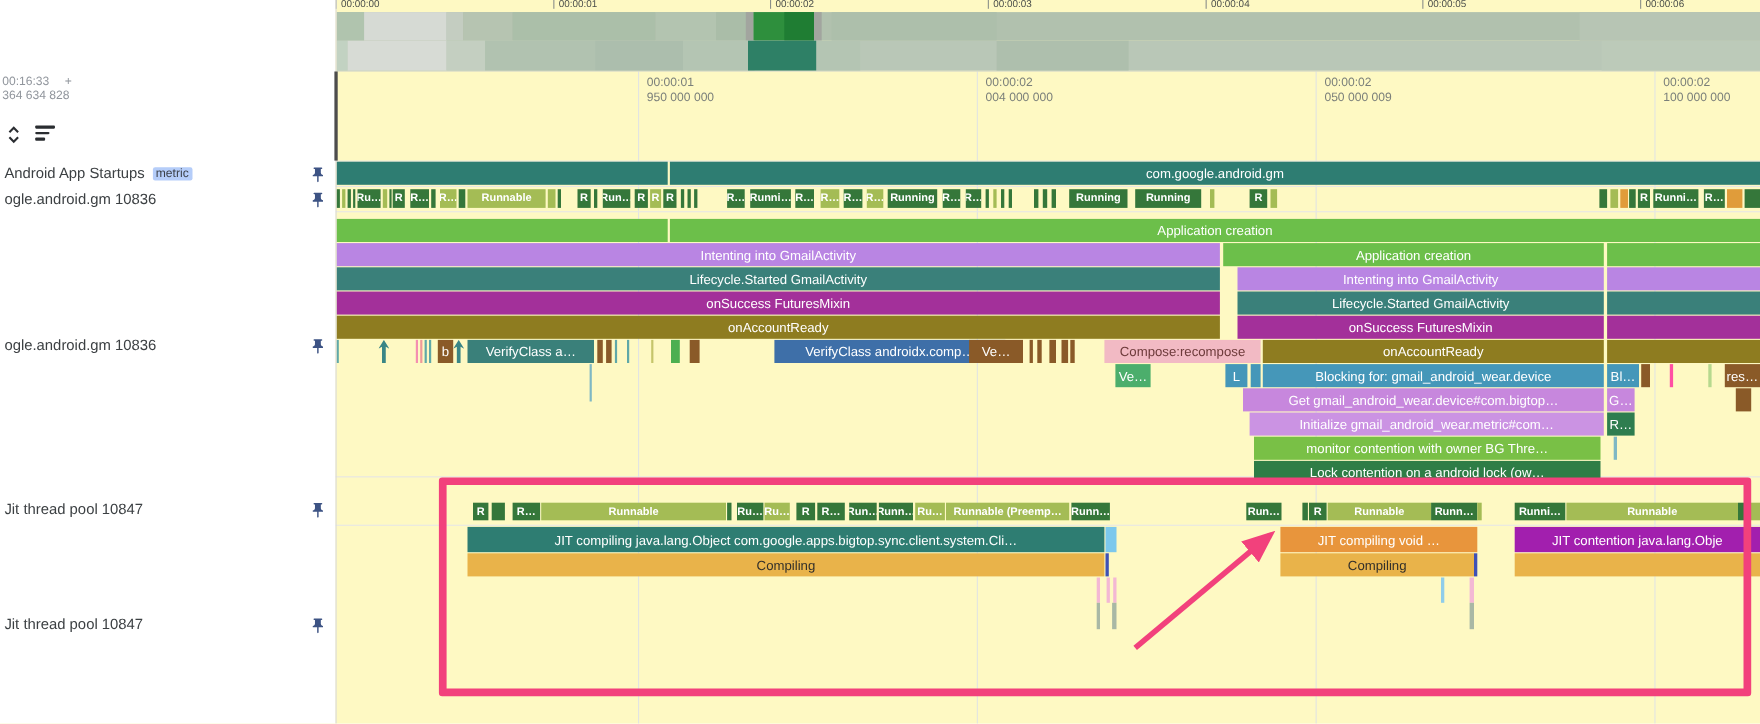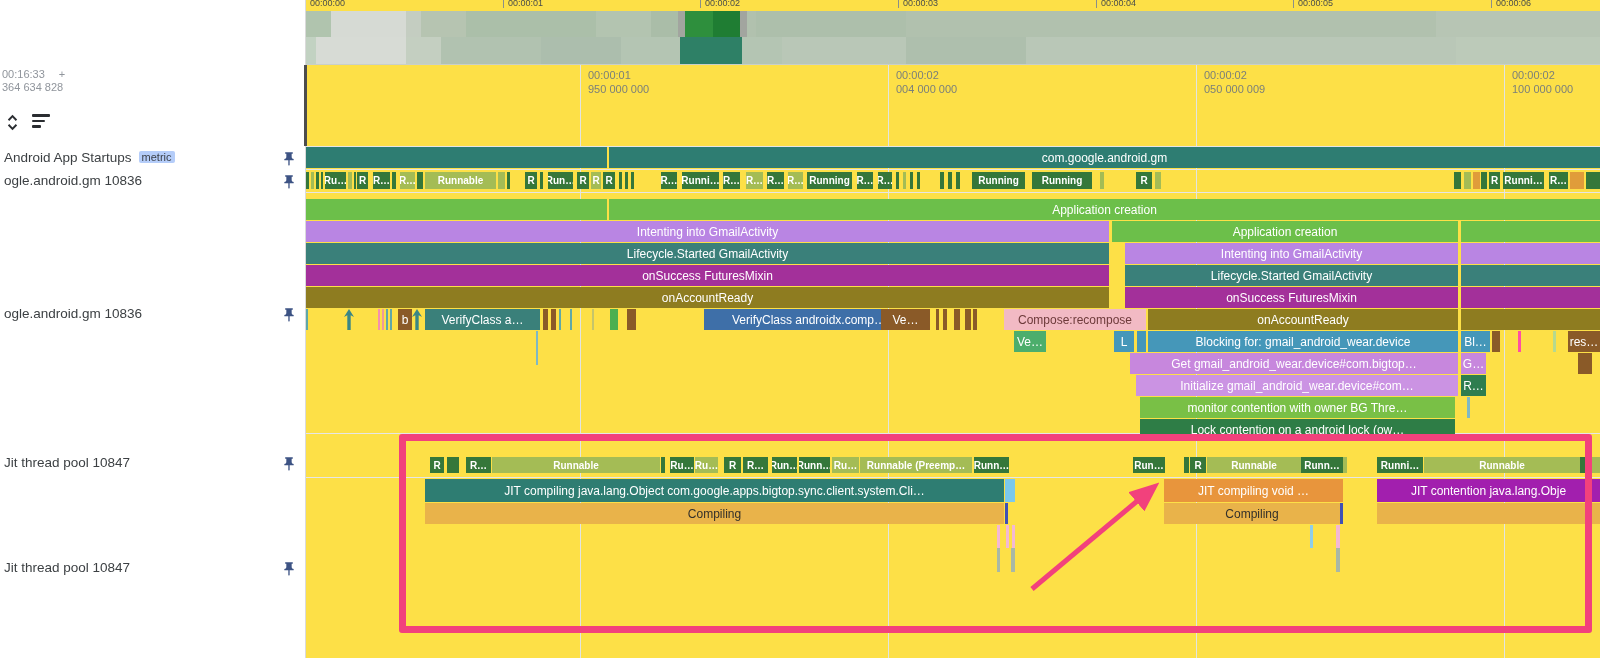--- a/index.html
+++ b/index.html
@@ -1,18 +1,18 @@
 <!DOCTYPE html>
 <html><head>
 <meta charset="utf-8">
 <style>
   * { margin:0; padding:0; box-sizing:border-box; }
   html,body { width:1600px; height:658px; background:#fff; overflow:hidden;
     font-family:"Liberation Sans", sans-serif; }
-  #screen { position:relative; width:1600px; height:658px; background:#fde047; overflow:hidden; }
+  #screen { position:relative; width:1600px; height:658px; background:#fef9c3; overflow:hidden; }
   .gridline { position:absolute; width:1px; background:#e2e4e2; top:65px; height:593px; }
   .separator { position:absolute; left:0; width:1600px; height:1px; background:#e6e6e6; }
 
   
   #ruler { position:absolute; left:0; top:0; width:1600px; height:9px; overflow:hidden; }
   .tick { position:absolute; top:0; width:1px; height:8px; background:#8a8f8a; }
   .tick-label { position:absolute; top:-2px; font-size:9px; color:#494d4a; white-space:nowrap; }
 
   
   #minimap { position:absolute; left:306px; top:9px; width:1294px; height:56px;
@@ -234,21 +234,21 @@
       <div class="slice" style="left: 1137px; top: 331px; width: 9px; height: 21px; background: rgb(69, 151, 185); font-size: 12px; font-weight: 400; color: rgb(255, 255, 255);"></div>
       <div class="slice" style="left: 1148px; top: 331px; width: 310px; height: 21px; background: rgb(69, 151, 185); font-size: 12px; font-weight: 400; color: rgb(255, 255, 255);">Blocking for: gmail_android_wear.device</div>
       <div class="slice" style="left: 1461px; top: 331px; width: 29px; height: 21px; background: rgb(69, 151, 185); font-size: 12px; font-weight: 400; color: rgb(255, 255, 255);">Bl…</div>
       <div class="slice" style="left: 1492px; top: 331px; width: 8px; height: 21px; background: rgb(138, 90, 40); font-size: 12px; font-weight: 400; color: rgb(255, 255, 255);"></div>
       <div class="slice" style="left: 1518px; top: 331px; width: 3px; height: 21px; background: rgb(255, 79, 163); font-size: 12px; font-weight: 400; color: rgb(255, 255, 255);"></div>
       <div class="slice" style="left: 1553px; top: 331px; width: 3px; height: 21px; background: rgb(182, 217, 142); font-size: 12px; font-weight: 400; color: rgb(255, 255, 255);"></div>
       <div class="slice" style="left: 1568px; top: 331px; width: 32px; height: 21px; background: rgb(138, 90, 40); font-size: 12px; font-weight: 400; color: rgb(255, 255, 255);">res…</div>
       <div class="slice" style="left: 1130px; top: 353px; width: 328px; height: 21px; background: rgb(199, 135, 221); font-size: 12px; font-weight: 400; color: rgb(255, 255, 255);">Get gmail_android_wear.device#com.bigtop…</div>
       <div class="slice" style="left: 1461px; top: 353px; width: 25px; height: 21px; background: rgb(199, 135, 221); font-size: 12px; font-weight: 400; color: rgb(255, 255, 255);">G…</div>
       <div class="slice" style="left: 1578px; top: 353px; width: 14px; height: 21px; background: rgb(138, 90, 40); font-size: 12px; font-weight: 400; color: rgb(255, 255, 255);"></div>
-      <div class="slice" style="left: 1136px; top: 375px; width: 322px; height: 21px; background: rgb(203, 147, 227); font-size: 12px; font-weight: 400; color: rgb(255, 255, 255);">Initialize gmail_android_wear.device#com…</div>
+      <div class="slice" style="left: 1136px; top: 375px; width: 322px; height: 21px; background: rgb(203, 147, 227); font-size: 12px; font-weight: 400; color: rgb(255, 255, 255);">Initialize gmail_android_wear.metric#com…</div>
       <div class="slice" style="left: 1461px; top: 375px; width: 25px; height: 21px; background: rgb(46, 125, 79); font-size: 12px; font-weight: 400; color: rgb(255, 255, 255);">R…</div>
       <div class="slice" style="left: 1140px; top: 397px; width: 315px; height: 21px; background: rgb(121, 192, 70); font-size: 12px; font-weight: 400; color: rgb(255, 255, 255);">monitor contention with owner BG Thre…</div>
       <div class="slice" style="left: 1467px; top: 397px; width: 3px; height: 21px; background: rgb(127, 184, 196); font-size: 12px; font-weight: 400; color: rgb(255, 255, 255);"></div>
       <div class="slice" style="left: 1140px; top: 419px; width: 315px; height: 21px; background: rgb(46, 125, 70); font-size: 12px; font-weight: 400; color: rgb(255, 255, 255);">Lock contention on a android lock (ow…</div>
       <div class="slice" style="left: 536px; top: 331px; width: 2px; height: 34px; background: rgb(127, 184, 196); font-size: 10px; font-weight: 400; color: rgb(255, 255, 255);"></div>
       <div class="slice" style="left: 430px; top: 457px; width: 14px; height: 16px; background: rgb(53, 119, 58); font-size: 10px; font-weight: 700; color: rgb(255, 255, 255);">R</div>
       <div class="slice" style="left: 447px; top: 457px; width: 12px; height: 16px; background: rgb(53, 119, 58); font-size: 10px; font-weight: 700; color: rgb(255, 255, 255);"></div>
       <div class="slice" style="left: 466px; top: 457px; width: 25px; height: 16px; background: rgb(53, 119, 58); font-size: 10px; font-weight: 700; color: rgb(255, 255, 255);">R…</div>
       <div class="slice" style="left: 492px; top: 457px; width: 168px; height: 16px; background: rgb(164, 188, 85); font-size: 10px; font-weight: 700; color: rgb(255, 255, 255);">Runnable</div>
       <div class="slice" style="left: 661px; top: 457px; width: 4px; height: 16px; background: rgb(53, 119, 58); font-size: 10px; font-weight: 700; color: rgb(255, 255, 255);"></div>

